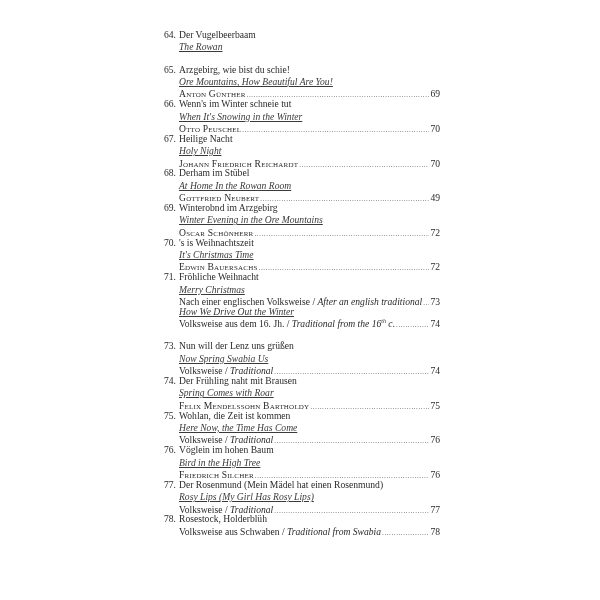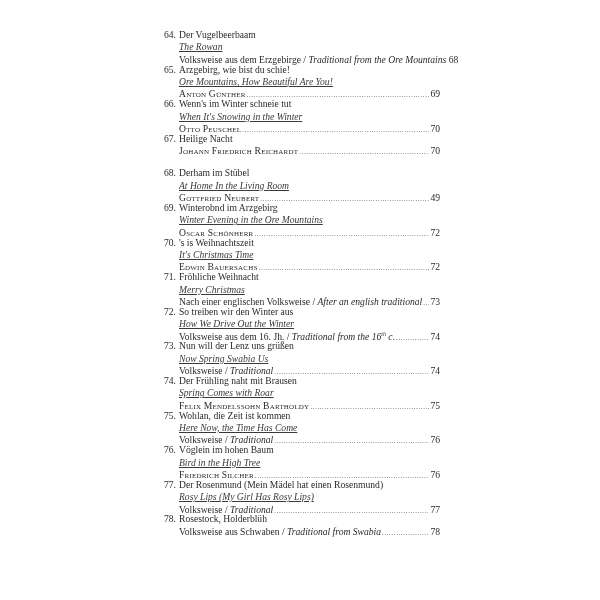--- a/index.html
+++ b/index.html
@@ -35,25 +35,20 @@
     sup { font-size: 6px; line-height: 0; }
   </style>
 </head>
 <body>
 
 <div class="toc">
 
   <div class="entry">
     <div class="line title-line"><span class="num">64.</span><span>Der Vugelbeerbaam</span></div>
     <div class="line sub en">The Rowan</div>
-    <div class="line credit-line">
-        <span class="credit"><span>Volksweise aus dem Erzgebirge</span><span> / </span><i>Traditional from the Ore Mountains</i></span>
-        <span class="dots"></span>
-        <span class="page">68</span>
-      </div>
   </div>
 
   <div class="entry">
     <div class="line title-line"><span class="num">65.</span><span>Arzgebirg, wie bist du schie!</span></div>
     <div class="line sub en">Ore Mountains, How Beautiful Are You!</div>
     <div class="line credit-line">
         <span class="credit sc">Anton Günther</span>
         <span class="dots"></span>
         <span class="page">69</span>
       </div>
@@ -64,30 +59,31 @@
     <div class="line sub en">When It's Snowing in the Winter</div>
     <div class="line credit-line">
         <span class="credit sc">Otto Peuschel</span>
         <span class="dots"></span>
         <span class="page">70</span>
       </div>
   </div>
 
   <div class="entry">
     <div class="line title-line"><span class="num">67.</span><span>Heilige Nacht</span></div>
+    <div class="line sub en">Holy Night</div>
     <div class="line credit-line">
         <span class="credit sc">Johann Friedrich Reichardt</span>
         <span class="dots"></span>
         <span class="page">70</span>
       </div>
   </div>
 
   <div class="entry">
     <div class="line title-line"><span class="num">68.</span><span>Derham im Stübel</span></div>
-    <div class="line sub en">At Home In the Living Room</div>
+    <div class="line sub en">At Home In the Rowan Room</div>
     <div class="line credit-line">
         <span class="credit sc">Gottfried Neubert</span>
         <span class="dots"></span>
         <span class="page">49</span>
       </div>
   </div>
 
   <div class="entry">
     <div class="line title-line"><span class="num">69.</span><span>Winterobnd im Arzgebirg</span></div>
     <div class="line sub en">Winter Evening in the Ore Mountains</div>
@@ -112,21 +108,20 @@
     <div class="line title-line"><span class="num">71.</span><span>Fröhliche Weihnacht</span></div>
     <div class="line sub en">Merry Christmas</div>
     <div class="line credit-line">
         <span class="credit"><span>Nach einer englischen Volksweise</span><span> / </span><i>After an english traditional</i></span>
         <span class="dots"></span>
         <span class="page">73</span>
       </div>
   </div>
 
   <div class="entry">
-    <div class="line title-line"><span class="num">72.</span><span>So treiben wir den Winter aus</span></div>
     <div class="line sub en">How We Drive Out the Winter</div>
     <div class="line credit-line">
         <span class="credit"><span>Volksweise aus dem 16. Jh.</span><span> / </span><i><span>Traditional from the 16</span><sup>th</sup><span> c.</span></i></span>
         <span class="dots"></span>
         <span class="page">74</span>
       </div>
   </div>
 
   <div class="entry">
     <div class="line title-line"><span class="num">73.</span><span>Nun will der Lenz uns grüßen</span></div>

